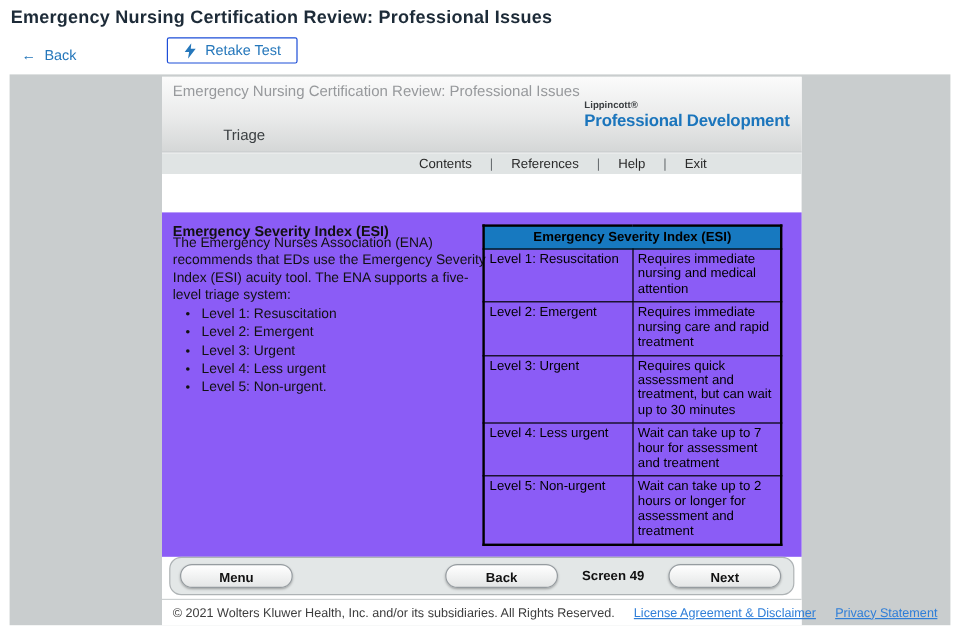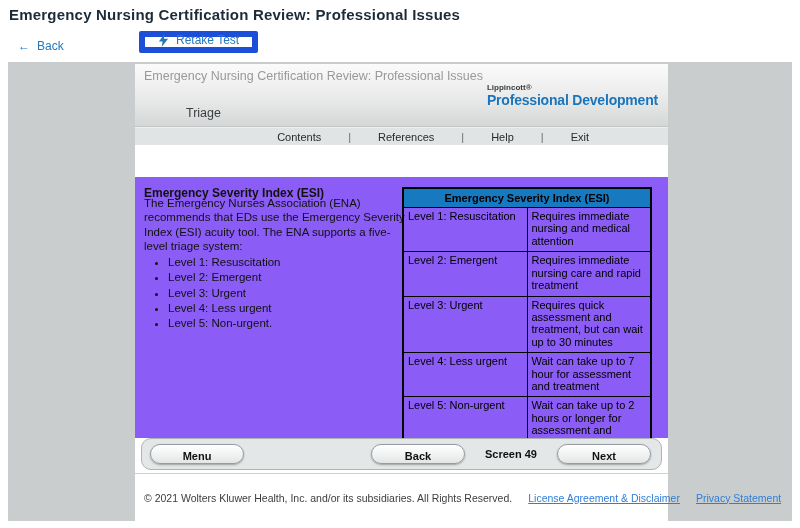--- a/index.html
+++ b/index.html
@@ -17,23 +17,23 @@
     font-size: 15px; font-weight: bold; color: #1d2b38;
     letter-spacing: 0.2px;
   }
   .back-link {
     position: absolute; left: 18px; top: 39px;
     font-size: 12px; color: #2577bb; cursor: pointer;
     display: flex; align-items: center; gap: 7px;
   }
   .retake-btn {
     position: absolute; left: 139px; top: 31px;
-    height: 22px; display: flex; align-items: flex-end; gap: 7px;
+    height: 22px; display: flex; align-items: center; gap: 7px;
     padding: 0 13px;
-    background: #ffffff; border: 6px solid #1d4ed8; border-radius: 2px;
+    background: #ffffff; border: 1px solid #1d4ed8; border-radius: 2px;
     color: #2577bb; font-size: 12px; cursor: pointer;
   }
   .bolt-svg { width: 11px; height: 13px; display: block; }
 
   .gray-bg {
     position: absolute; left: 8px; top: 62px;
     width: 784px; height: 459px;
     background: #c9cdce;
   }
 
@@ -60,21 +60,21 @@
     position: absolute; left: 9px; bottom: 6px;
     font-size: 12.5px; color: #3c4043; margin-left: 42px;
   }
 
   .navbar {
     flex: 0 0 auto; height: 17px;
     background: #e0e4e4;
     border-top: 1px solid #eef0f0;
     display: flex; align-items: center; justify-content: flex-end;
     padding-right: 64px;
-    font-size: 11px; color: #2a2a2a; gap: 12px;
+    font-size: 11px; color: #2a2a2a;
   }
   .nav-item { padding: 0 15px; cursor: pointer; }
   .sep { color: #6a6f72; }
 
   .content { flex: 1 1 auto; position: relative; background: #8b5cf6; margin-top: 32px; }
   .content-heading {
     position: absolute; left: 9px; top: 9px;
     font-size: 12px; font-weight: bold; color: #111111;
   }
   .content-text {
@@ -120,21 +120,21 @@
   .screen-label {
     width: 92px; text-align: center;
     font-size: 11px; font-weight: bold; color: #111111;
   }
 
   .player-footer {
     flex: 0 0 auto; height: 21px;
     border-top: 1px solid #cdd1d2;
     display: flex; align-items: center;
     font-size: 10.5px; color: #3d3d3d;
-    padding: 13px 9px; gap: 16px;
+    padding: 0 9px; gap: 16px;
     background: #ffffff;
   }
   .footer-link { color: #2f7ed8; text-decoration: underline; cursor: pointer; white-space: nowrap; }
   .copyright { white-space: nowrap; }
 </style>
 </head>
 <body>
 
 <div class="page-title">Emergency Nursing Certification Review: Professional Issues</div>
 

